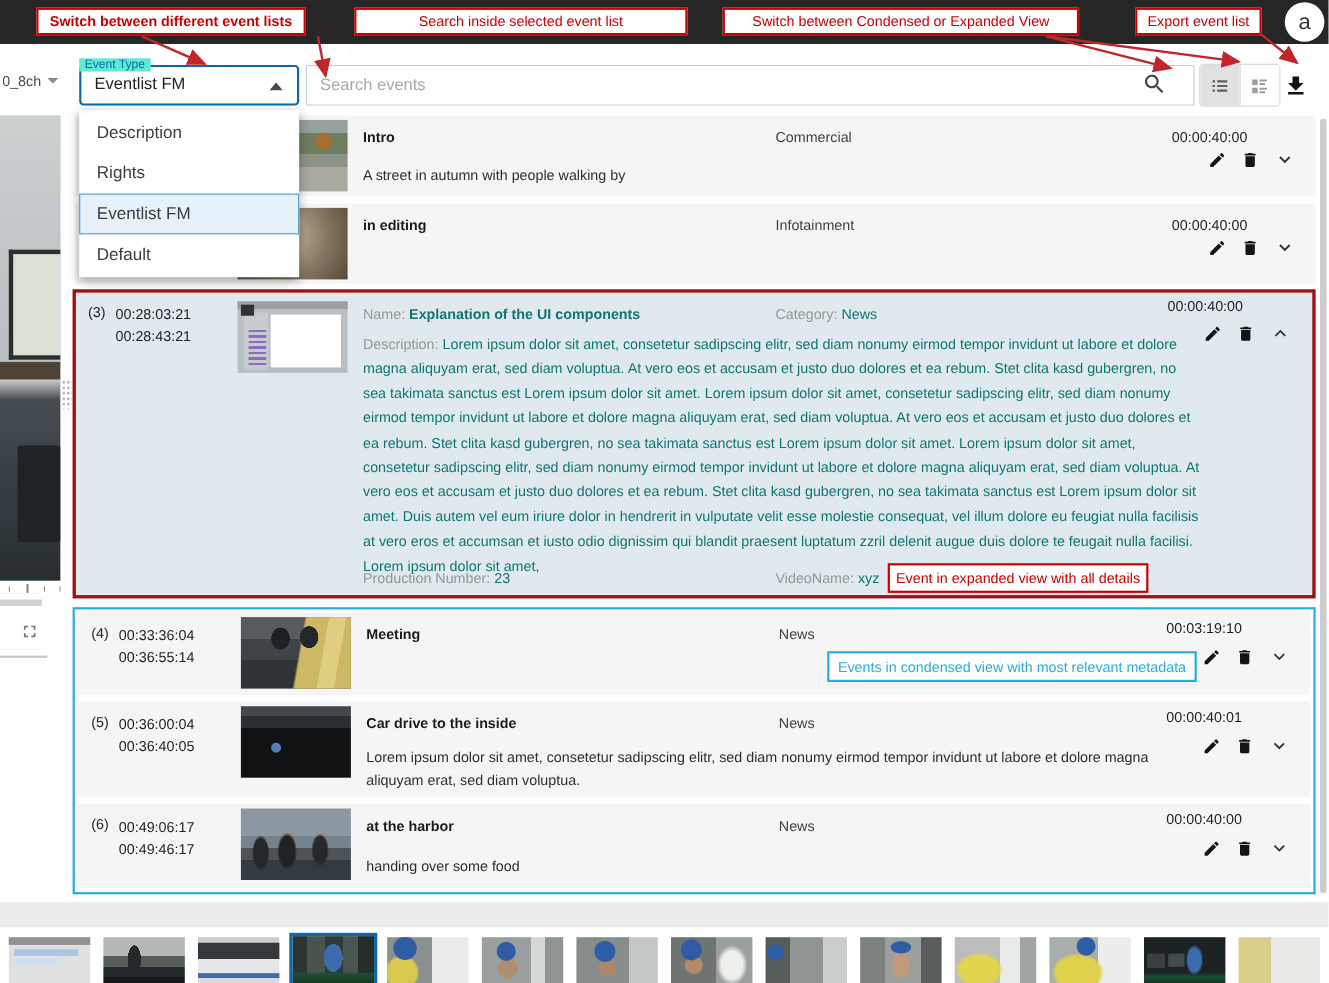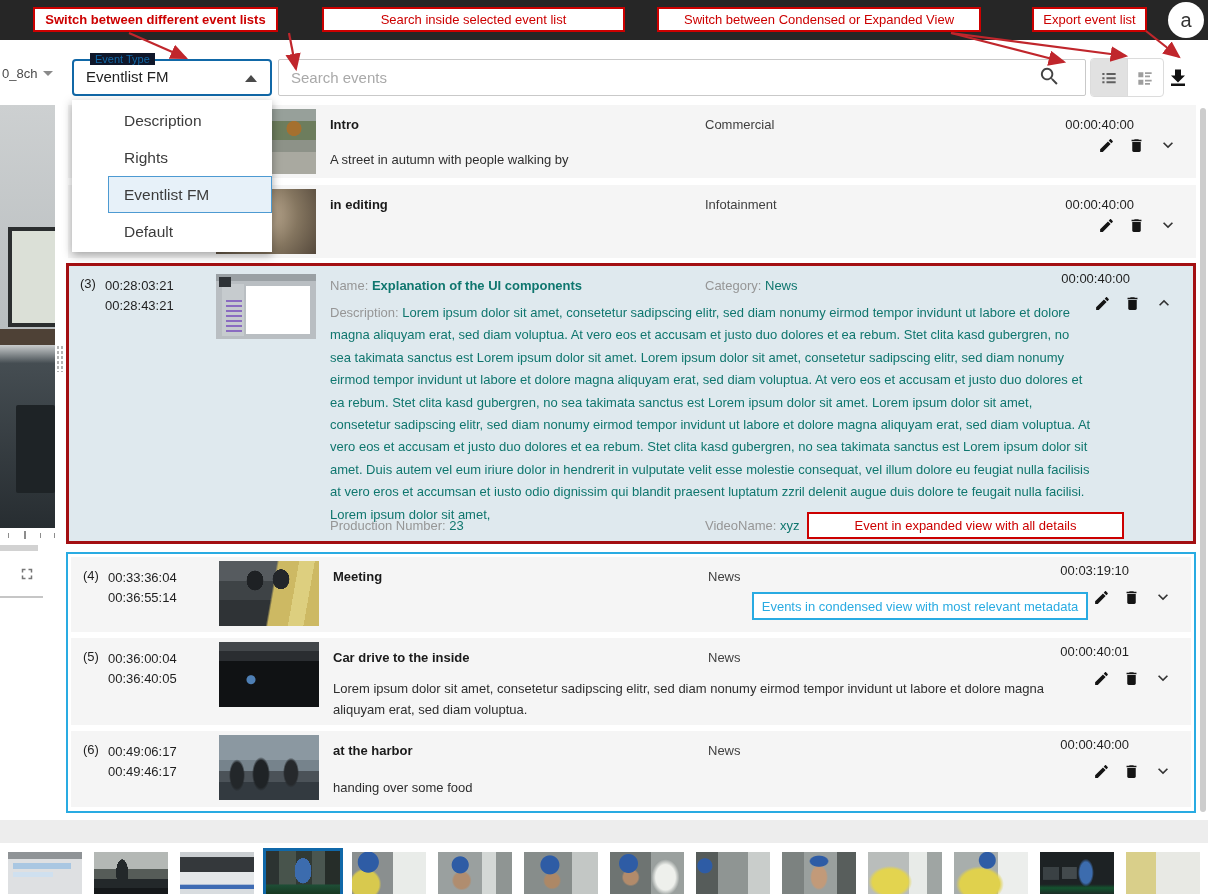--- a/index.html
+++ b/index.html
@@ -33,38 +33,38 @@
   .tick.tall { height:8px; width:2px; top:531px; }
   .hbar { position:absolute; left:0; top:545px; width:38px; height:6px; background:#d2d2d2; }
   .fs-btn { position:absolute; left:18px; top:565px; width:20px; height:20px; }
   .divline { position:absolute; left:0; top:596px; width:43px; height:2px; background:#c6c6c6; }
   .drag-dots { position:absolute; left:56px; top:345px; width:9px; height:27px;
                background:radial-gradient(circle,#b3b3b3 1.2px,transparent 1.4px); background-size:4px 5px; }
 
   
   .evt-select { position:absolute; left:72px; top:59px; width:200px; height:37px; border:2px solid #1168a7; border-radius:4px; background:#fff; }
   .evt-value { position:absolute; left:12px; top:7px; font-size:15px; color:#222; }
-  .evt-label { position:absolute; left:90px; top:53px; font-size:11px; color:#1168a7; background:#0f172a; padding:0 5px; z-index:5; }
+  .evt-label { position:absolute; left:72px; top:53px; font-size:11px; color:#1168a7; background:#5eead4; padding:0 5px; z-index:5; }
   .caret-up { position:absolute; right:13px; top:14px; width:0; height:0;
               border-left:6px solid transparent; border-right:6px solid transparent; border-bottom:7px solid #4a4a4a; }
   .search-input { position:absolute; left:278px; top:59px; width:808px; height:37px; border:1px solid #c9c9c9; border-radius:2px;
                   font-family:"Liberation Sans",sans-serif; font-size:15px; color:#4c1d95; padding:0 64px 0 12px; outline:none; }
   .search-input::placeholder { color:#a9a9a9; }
   .search-ico { position:absolute; left:1038px; top:65px; }
   .toggle-group { position:absolute; left:1090px; top:58px; width:74px; height:39px; border:1px solid #dcdcdc; border-radius:4px;
                   display:flex; overflow:hidden; background:#fff; }
   .tg-btn { flex:1; display:flex; align-items:center; justify-content:center; }
   .tg-btn.active { background:#e1e1e1; }
   .tg-btn + .tg-btn { border-left:1px solid #dcdcdc; }
   .download-btn { position:absolute; left:1166px; top:66px; }
 
   
   .menu { position:absolute; left:72px; top:100px; width:200px; background:#fff; z-index:70;
           box-shadow:0 3px 9px rgba(0,0,0,.35); padding:2px 0; }
-  .menu-item { height:37px; line-height:36px; padding-left:15px; font-size:15.5px; color:#3c3c3c; border:1px solid transparent;margin-left:36px; }
+  .menu-item { height:37px; line-height:36px; padding-left:15px; font-size:15.5px; color:#3c3c3c; border:1px solid transparent; }
   .menu-item.sel { background:#e7f1f9; border:1px solid #4d9ad2; }
 
   
   .row { position:absolute; background:#f5f5f5; }
   .r1 { left:68px; top:105px; width:1128px; height:73px; }
   .r2 { left:68px; top:185px; width:1128px; height:73px; }
   .r3box { position:absolute; left:66px; top:263px; width:1130px; height:281px; border:3px solid #a30f12; background:#dfe9ee; }
   .cyanbox { position:absolute; left:66px; top:552px; width:1130px; height:261px; border:2px solid #29abe2; background:#fff; }
   .r4 { left:3px; top:3px; width:1120px; height:75px; }
   .r5 { left:3px; top:84px; width:1120px; height:87px; }
@@ -93,21 +93,21 @@
   .x-desc { position:absolute; left:261px; top:36px; width:762px; height:225px; overflow:hidden;
             font-size:13px; color:#2e2e2e; line-height:22.4px; }
   .x-prod { position:absolute; left:261px; top:252px; font-size:13px; }
   .x-vname { position:absolute; left:636px; top:252px; font-size:13px; }
   .lbl { color:#969696; }
   .val { color:#0f766e; }
   .val.b { font-weight:bold; }
 
   .inline-ann { position:absolute; background:#fff; display:flex; align-items:center; justify-content:center;
                 font-size:13px; white-space:nowrap; }
-  .red-ann { left:738px; top:246px; width:317px; height:27px; border:2px solid #cc0000; color:#cc0000;text-align:right; }
+  .red-ann { left:738px; top:246px; width:237px; height:27px; border:2px solid #cc0000; color:#cc0000;text-align:right; }
   .cyan-ann { left:681px; top:35px; width:336px; height:28px; border:2px solid #29abe2; color:#29abe2; }
 
   .vscroll { position:absolute; left:1200px; top:108px; width:6px; height:704px; background:#cdcdcd; border-radius:3px; }
 
   
   .thumb-street { background:
     radial-gradient(circle 12px at 78% 30%, #a5702f 60%, transparent 65%),
     radial-gradient(circle 3px at 30% 82%, #2f3335 90%, transparent),
     radial-gradient(circle 3px at 45% 84%, #2f3335 90%, transparent),
     linear-gradient(180deg,#97a09a 0 18%, #6d7d5d 18% 48%, #8d9288 48% 66%, #a9a9a0 66%); }

